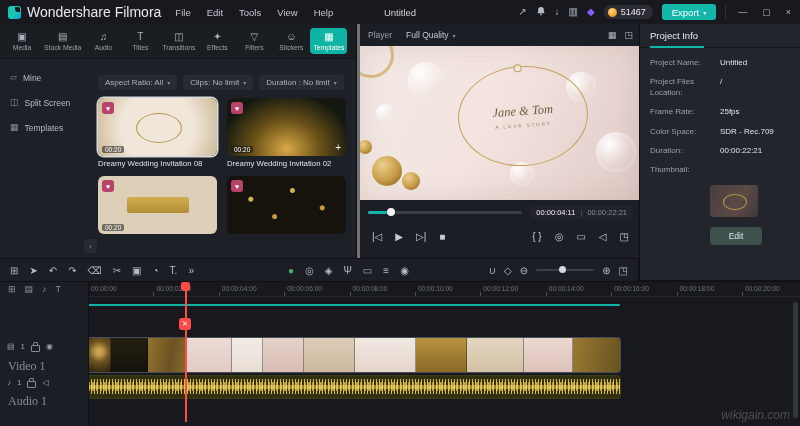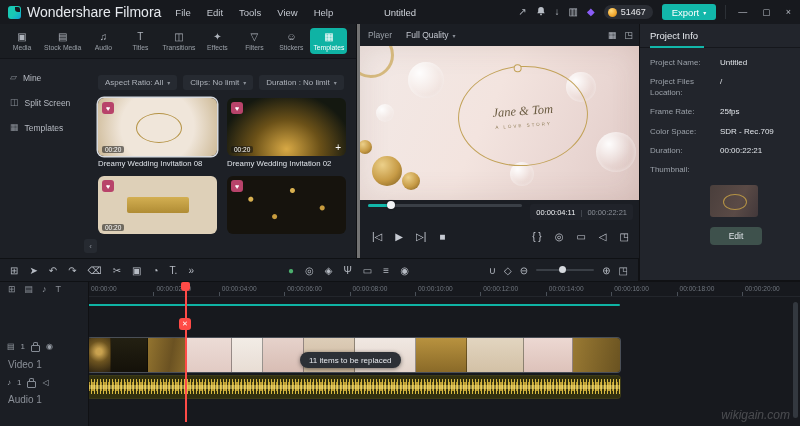--- a/index.html
+++ b/index.html
@@ -106,21 +106,21 @@
   .bauble{position:absolute;border-radius:50%;
     background:radial-gradient(circle at 35% 30%,#ecd08a,#c79b46 55%,#7a5a1e);}
   .gold-ring{position:absolute;border:3px solid rgba(201,165,83,.7);border-radius:50%;}
   .wreath{position:absolute;left:98px;top:20px;width:128px;height:98px;
     border:1.6px solid #c2a258;border-radius:50%;transform:rotate(-4deg);
     display:flex;flex-direction:column;align-items:center;justify-content:center;}
   .wreath::before{content:"";position:absolute;top:-3px;left:58px;width:6px;height:6px;
     border:1px solid #c2a258;border-radius:50%;background:#f3e4df;}
   .scene-title{font-family:"Liberation Serif",serif;font-style:italic;font-size:12.5px;color:#6b5c42;}
   .scene-sub{font-size:4.5px;letter-spacing:2px;color:#93805c;margin-top:4px;}
-  .scrub-row{position:absolute;top:180px;left:0;right:0;height:16px;display:flex;
+  .scrub-row{position:absolute;top:180px;left:0;right:0;height:16px;display:flex;align-items:center;
     padding:0 8px;gap:8px;}
   .scrub-track{flex:1;height:3px;border-radius:2px;background:#3a3f46;position:relative;}
   .scrub-fill{height:100%;border-radius:2px;background:#12b7aa;width:15%;}
   .scrub-knob{position:absolute;top:-3px;width:8px;height:8px;border-radius:50%;background:#f2f4f6;
     left:15%;margin-left:-4px;box-shadow:0 0 2px rgba(0,0,0,.6);}
   .timecodes{display:flex;align-items:center;gap:5px;background:#20232a;border-radius:3px;
     padding:2px 6px;font-size:7.5px;}
   .tc-cur{color:#f0f2f5;}
   .tc-sep{color:#555a62;}
   .tc-total{color:#8a8f97;}
@@ -163,21 +163,21 @@
   .tl-header-col{position:absolute;left:0;top:0;bottom:0;width:88px;background:#1b1e24;
     border-right:1px solid #101114;z-index:4;}
   .tl-top-icons{display:flex;gap:9px;padding:3px 0 0 8px;}
   .tl-top-icons .ico{font-size:9px;color:#8a8f97;}
   .ruler{position:absolute;left:88px;right:0;top:0;height:14px;display:flex;overflow:hidden;
     border-bottom:1px solid #23262c;}
   .tick{flex:0 0 62.4px;font-size:6.6px;color:#6f757e;padding-left:3px;position:relative;
     white-space:nowrap;line-height:14px;}
   .tick::before{content:"";position:absolute;left:0;bottom:0;width:1px;height:4px;background:#4a5058;}
   .template-line{position:absolute;left:88px;top:22px;width:532px;height:2px;background:#0fb3a4;border-radius:1px;}
-  .track-label{position:absolute;font-size:10px;color:#8a8f97;left:8px;}
+  .track-label{position:absolute;font-size:12px;color:#8a8f97;left:8px;font-family:Liberation Serif, serif;}
   .th-icons{position:absolute;left:7px;display:flex;align-items:center;gap:6px;}
   .th-icons .ico{font-size:8px;color:#9aa0a8;}
   .lock-icon{width:7px;height:5px;border:1px solid #868c95;border-radius:1px;position:relative;margin-top:3px;}
   .lock-icon::before{content:"";position:absolute;width:3px;height:3px;border:1px solid #868c95;
     border-bottom:0;border-radius:2px 2px 0 0;left:1px;top:-4px;}
   .video-track{position:absolute;left:88px;top:56px;width:532px;height:34px;display:flex;
     border-radius:3px;overflow:hidden;box-shadow:0 0 0 1px #4a4f57;}
   .clip{height:100%;border-right:1px solid rgba(0,0,0,.35);flex:0 0 auto;}
   .k1{width:22px;background:radial-gradient(circle at 50% 40%,#c9a24f 0 3px,#6d5420 45%,#2b2110 100%);}
   .k2{width:36px;background:linear-gradient(#232012,#141109);}
@@ -572,21 +572,20 @@
     <div class="clip k9"></div>
     <div class="clip k10"></div>
     <div class="clip k11"></div>
     <div class="clip k12"></div>
   </div>
 
   <div class="audio-track">
     <div class="wave"></div>
   </div>
 
-  <div class="tl-tooltip">11 items to be replaced</div>
 
   <div class="playhead"></div>
   <div class="playhead-handle"></div>
   <div class="playhead-badge">✕</div>
 
   <div class="tl-scrollbar"></div>
 </div>
 
 <div class="watermark">wikigain.com</div>
 

